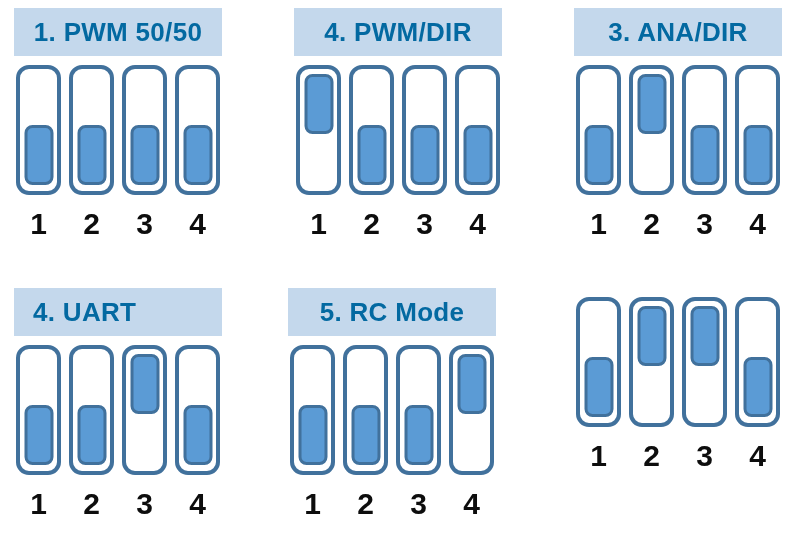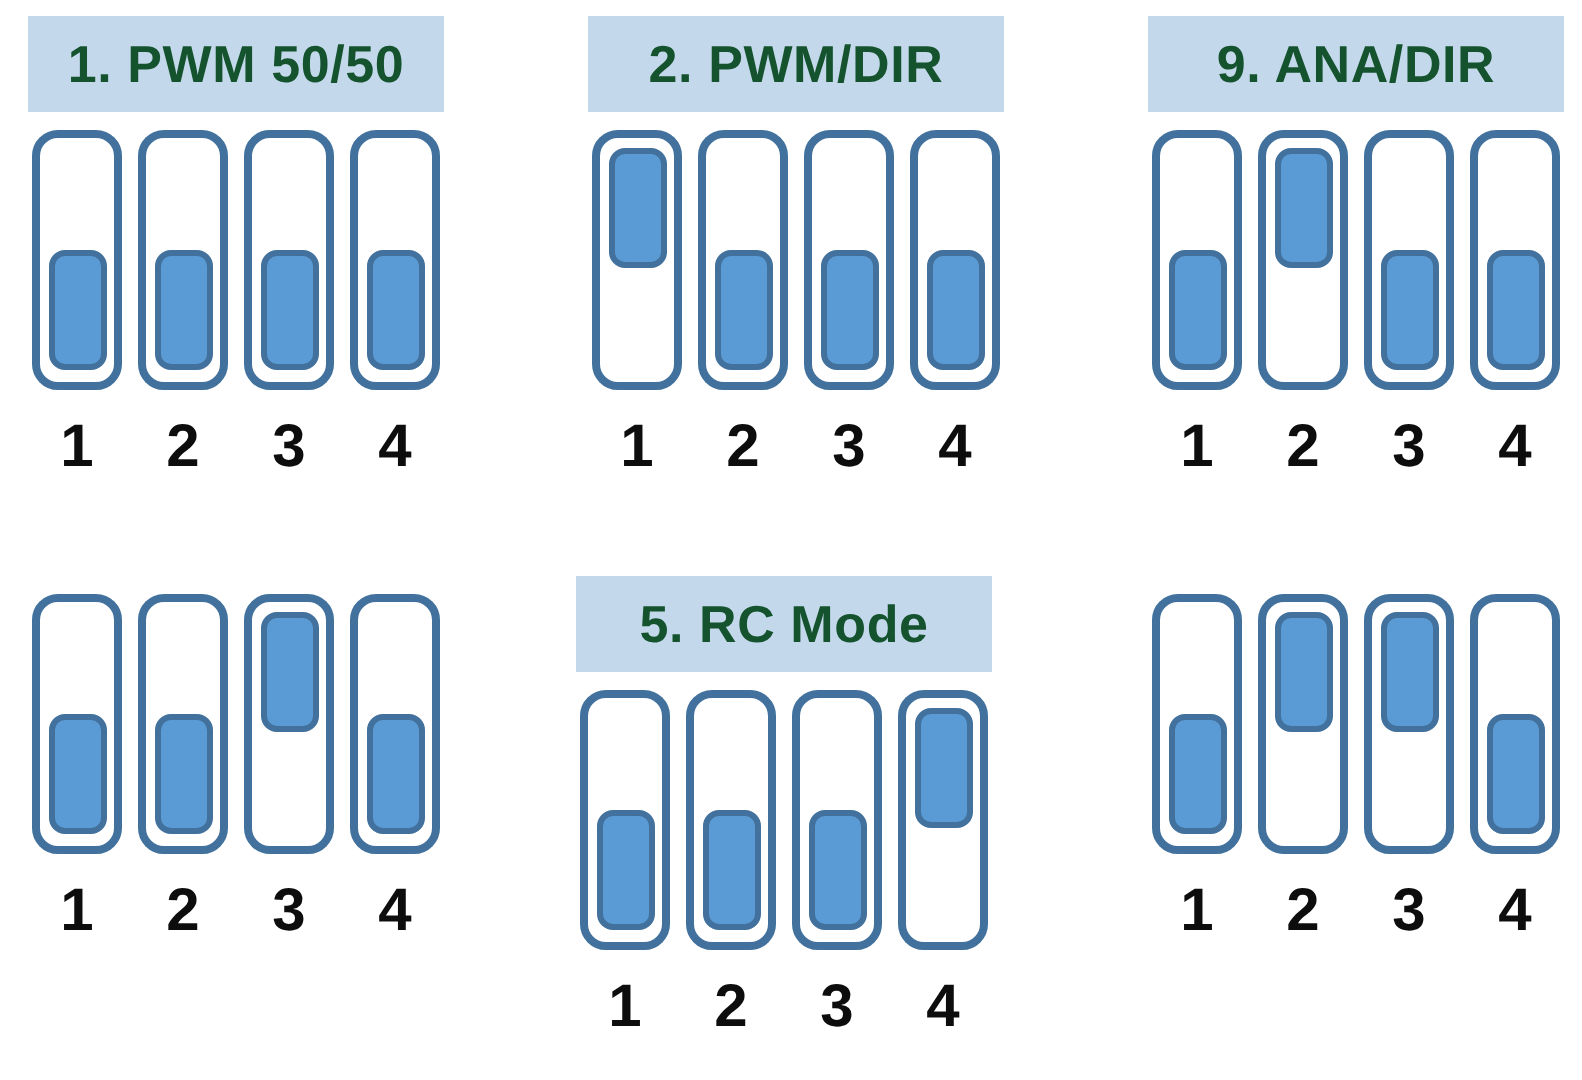--- a/index.html
+++ b/index.html
@@ -11,21 +11,21 @@
     font-family: "Liberation Sans", sans-serif;
     overflow: hidden;
   }
   .panel { position: absolute; width: 208px; }
   .panel-title {
     height: 48px;
     display: flex;
     align-items: center;
     justify-content: center;
     background: #c4d8ec;
-    color: #14532d;
+    color: #0369a1;
     font-size: 26px;
     font-weight: bold;
     letter-spacing: 0.3px;
     box-sizing: border-box;
   }
   .panel-title[data-align="left"] { justify-content: flex-start; padding-left: 19px; }
   .switch-row {
     display: flex;
     gap: 8px;
     margin: 9px 0 0 2px;
@@ -96,21 +96,21 @@
     </div>
     <div class="numbers">
       <div class="num">1</div>
       <div class="num">2</div>
       <div class="num">3</div>
       <div class="num">4</div>
     </div>
   </div>
 
   <div class="panel p1">
-    <div class="panel-title" data-align="center">2. PWM/DIR</div>
+    <div class="panel-title" data-align="center">4. PWM/DIR</div>
     <div class="switch-row">
       <div class="slot" data-pos="up">
           <div class="handle"></div>
         </div>
       <div class="slot" data-pos="down">
           <div class="handle"></div>
         </div>
       <div class="slot" data-pos="down">
           <div class="handle"></div>
         </div>
@@ -120,21 +120,21 @@
     </div>
     <div class="numbers">
       <div class="num">1</div>
       <div class="num">2</div>
       <div class="num">3</div>
       <div class="num">4</div>
     </div>
   </div>
 
   <div class="panel p2">
-    <div class="panel-title" data-align="center">9. ANA/DIR</div>
+    <div class="panel-title" data-align="center">3. ANA/DIR</div>
     <div class="switch-row">
       <div class="slot" data-pos="down">
           <div class="handle"></div>
         </div>
       <div class="slot" data-pos="up">
           <div class="handle"></div>
         </div>
       <div class="slot" data-pos="down">
           <div class="handle"></div>
         </div>
@@ -144,20 +144,21 @@
     </div>
     <div class="numbers">
       <div class="num">1</div>
       <div class="num">2</div>
       <div class="num">3</div>
       <div class="num">4</div>
     </div>
   </div>
 
   <div class="panel p3">
+    <div class="panel-title" data-align="left">4. UART</div>
     <div class="switch-row">
       <div class="slot" data-pos="down">
           <div class="handle"></div>
         </div>
       <div class="slot" data-pos="down">
           <div class="handle"></div>
         </div>
       <div class="slot" data-pos="up">
           <div class="handle"></div>
         </div>

